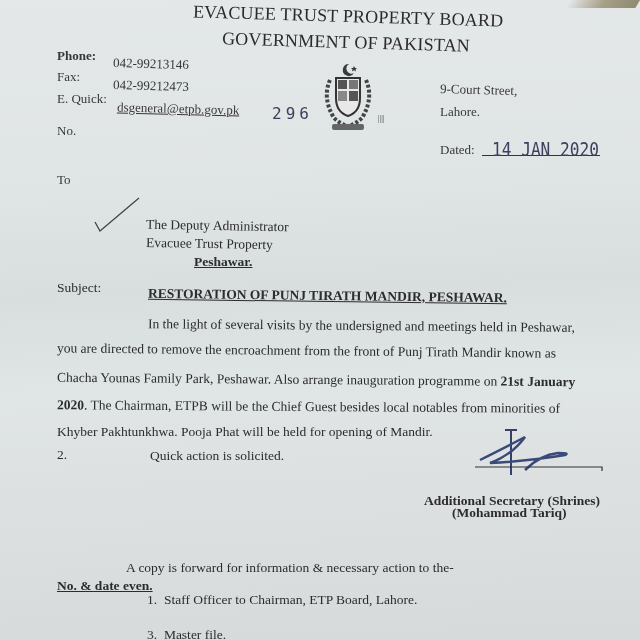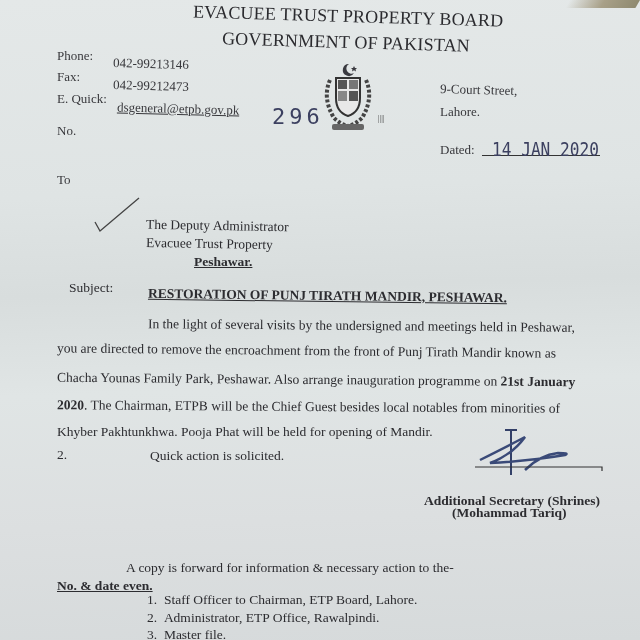--- a/index.html
+++ b/index.html
@@ -34,28 +34,28 @@
   </style>
 </head>
 <body>
 
 <div class="paper">
   <div class="corner-shadow"></div>
 
   <div class="abs hdr h1">EVACUEE TRUST PROPERTY BOARD</div>
   <div class="abs hdr h2">GOVERNMENT OF PAKISTAN</div>
 
-  <div class="abs small" style="left:57px;top:48px;">Phone:</div>
+  <div class="abs small" style="left:57px;top:48px;font-weight:bold;">Phone:</div>
   <div class="abs small" style="left:113px;top:56px;transform:rotate(1.5deg);">042-99213146</div>
   <div class="abs small" style="left:57px;top:69px;">Fax:</div>
   <div class="abs small" style="left:113px;top:78px;transform:rotate(1.5deg);">042-99212473</div>
   <div class="abs small" style="left:57px;top:91px;">E. Quick:</div>
   <div class="abs small u" style="left:117px;top:101px;transform:rotate(1.5deg);">dsgeneral@etpb.gov.pk</div>
 
-  <div class="abs stamp" style="left:272px;top:104px;font-size:22px;letter-spacing:4px;">296</div>
+  <div class="abs stamp" style="left:272px;top:104px;font-size:16px;letter-spacing:4px;">296</div>
   <div class="abs small" style="left:57px;top:123px;">No.</div>
 
   <svg class="emblem" viewBox="0 0 64 74">
     <path d="M33 2 a6 6 0 1 0 5 9 a5 5 0 1 1 -5 -9z" fill="#3a3a40"></path>
     <polygon points="38,4 39,6 41,6 39.5,7.5 40,9.5 38,8.3 36,9.5 36.5,7.5 35,6 37,6" fill="#3a3a40"></polygon>
     <path d="M20 16 h24 v20 q0 14 -12 18 q-12 -4 -12 -18z" fill="#e8e8e8" stroke="#333" stroke-width="2"></path>
     <rect x="22" y="18" width="9" height="9" fill="#555"></rect>
     <rect x="33" y="18" width="9" height="9" fill="#777"></rect>
     <rect x="22" y="29" width="9" height="10" fill="#888"></rect>
     <rect x="33" y="29" width="9" height="10" fill="#555"></rect>
@@ -73,21 +73,21 @@
   <div class="abs stamp" style="left:492px;top:138px;font-size:19px;transform:scaleX(0.85);transform-origin:left;">14 JAN 2020</div>
 
   <div class="abs small" style="left:57px;top:172px;">To</div>
   <svg class="abs" style="left:92px;top:196px;" width="50" height="40" viewBox="0 0 50 40">
     <path d="M3 26 L8 35 L47 2" fill="none" stroke="#444" stroke-width="1.3"></path>
   </svg>
   <div class="abs body-text" style="left:146px;top:218px;transform:rotate(1deg);">The Deputy Administrator</div>
   <div class="abs body-text" style="left:146px;top:236px;transform:rotate(1deg);">Evacuee Trust Property</div>
   <div class="abs body-text bold u" style="left:146px;top:254px;margin-left:48px;">Peshawar.</div>
 
-  <div class="abs body-text" style="left:69px;top:280px;">Subject:</div>
+  <div class="abs body-text" style="left:57px;top:280px;">Subject:</div>
   <div class="abs body-text bold u" style="left:148px;top:288px;transform:rotate(0.7deg);">RESTORATION OF PUNJ TIRATH MANDIR, PESHAWAR.</div>
 
   <div class="abs body-text" style="left:148px;top:318px;transform:rotate(0.5deg);">In the light of several visits by the undersigned and meetings held in Peshawar,</div>
   <div class="abs body-text" style="left:57px;top:343px;transform:rotate(0.6deg);">you are directed to remove the encroachment from the front of Punj Tirath Mandir known as</div>
   <div class="abs body-text" style="left:57px;top:372px;transform:rotate(0.5deg);"><span>Chacha Younas Family Park, Peshawar. Also arrange inauguration programme on </span><span class="bold">21st January</span></div>
   <div class="abs body-text" style="left:57px;top:399px;transform:rotate(0.4deg);"><span class="bold">2020</span><span>. The Chairman, ETPB will be the Chief Guest besides local notables from minorities of</span></div>
   <div class="abs body-text" style="left:57px;top:424px;">Khyber Pakhtunkhwa. Pooja Phat will be held for opening of Mandir.</div>
   <div class="abs body-text" style="left:57px;top:447px;">2.</div>
   <div class="abs body-text" style="left:150px;top:448px;">Quick action is solicited.</div>
 
@@ -96,15 +96,14 @@
     <path d="M10 35 Q40 20 55 12 Q42 30 20 38 Q60 36 95 30 Q100 28 88 28 Q70 30 55 45" stroke="#3a4a78" stroke-width="2.5" fill="none"></path>
     <path d="M5 42 H132 v4" stroke="#333" stroke-width="1.2" fill="none"></path>
   </svg>
   <div class="abs body-text bold" style="left:452px;top:478px;margin-top:27px;">(Mohammad Tariq)</div>
   <div class="abs body-text" style="left:424px;top:493px;font-weight:bold;">Additional Secretary (Shrines)</div>
 
   <div class="abs body-text bold u" style="left:57px;top:540px;margin-top:38px;">No. &amp; date even.</div>
   <div class="abs body-text" style="left:126px;top:560px;">A copy is forward for information &amp; necessary action to the-</div>
 
   <div class="abs body-text" style="left:147px;top:592px;"><span>1.</span>&nbsp;&nbsp;<span>Staff Officer to Chairman, ETP Board, Lahore.</span></div>
-  <div class="abs body-text" style="left:147px;top:610px;"><span>2.</span>&nbsp;&nbsp;<span>Administrator, ETP Office, Rawalpindi.</span></div>
   <div class="abs body-text" style="left:147px;top:627px;"><span>3.</span>&nbsp;&nbsp;<span>Master file.</span></div>
 </div>
 
 </body></html>

